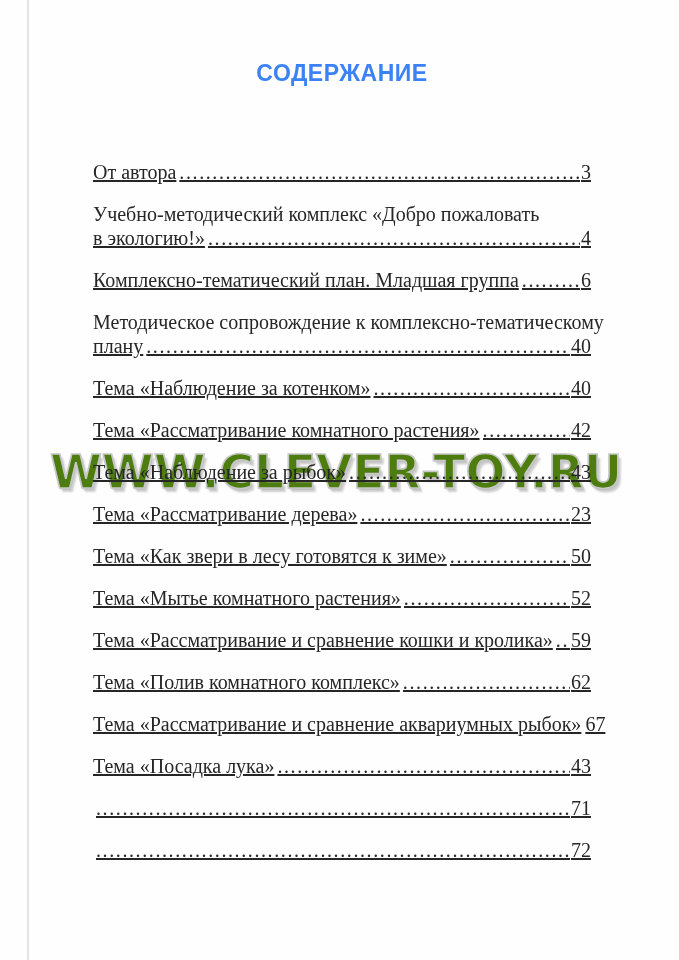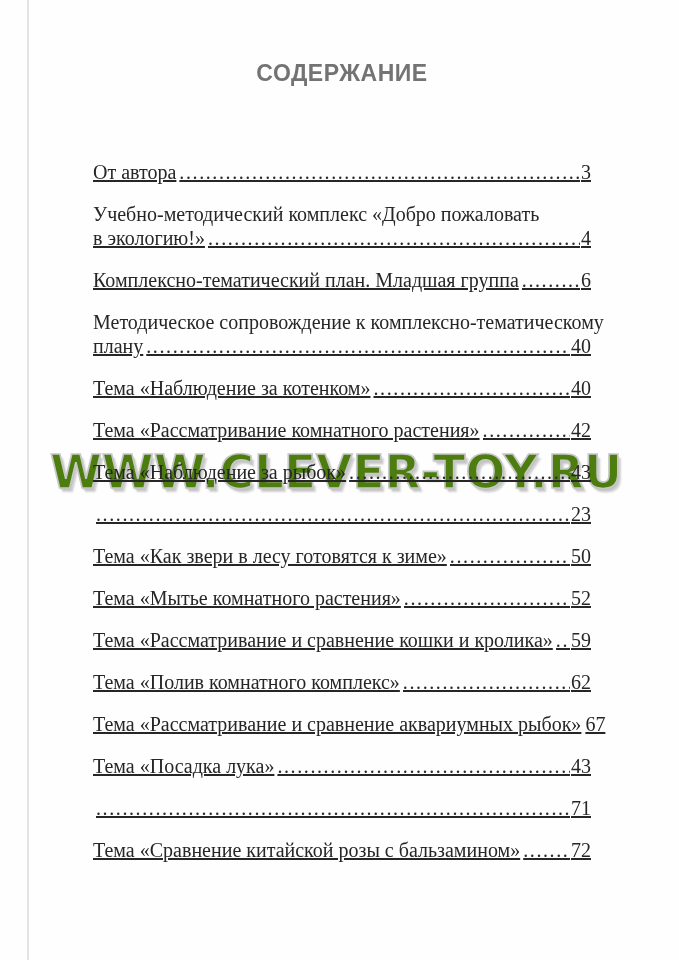--- a/index.html
+++ b/index.html
@@ -46,21 +46,21 @@
     padding:60px 88px 0 93px;
     box-sizing:border-box;
     z-index:2;
   }
   .doc-title{
     text-align:center;
     font-family:"Liberation Sans", sans-serif;
     font-weight:bold;
     font-size:23px;
     letter-spacing:0.5px;
-    color:#737373;
+    color:#3b82f6;
     margin:0 0 73px 0;
   }
   .toc-list{
     color:#262626;
     font-size:20px;
     line-height:24px;
   }
   .toc-entry{ margin-bottom:18px; }
   .toc-line-wrap{ white-space:nowrap; }
   .toc-row{
@@ -138,20 +138,21 @@
         </div>
         <div class="toc-entry">
           <div class="toc-row">
             <span class="toc-text">Тема «Наблюдение за рыбок»</span>
             <span class="toc-dots" aria-hidden="true">..............................................................................................................</span>
             <span class="toc-page">43</span>
           </div>
         </div>
         <div class="toc-entry">
           <div class="toc-row">
+            <span class="toc-text">Тема «Рассматривание дерева»</span>
             <span class="toc-dots" aria-hidden="true">..............................................................................................................</span>
             <span class="toc-page">23</span>
           </div>
         </div>
         <div class="toc-entry">
           <div class="toc-row">
             <span class="toc-text">Тема «Как звери в лесу готовятся к зиме»</span>
             <span class="toc-dots" aria-hidden="true">..............................................................................................................</span>
             <span class="toc-page">50</span>
           </div>
@@ -192,20 +193,19 @@
           </div>
         </div>
         <div class="toc-entry">
           <div class="toc-row">
             <span class="toc-dots" aria-hidden="true">..............................................................................................................</span>
             <span class="toc-page">71</span>
           </div>
         </div>
         <div class="toc-entry">
           <div class="toc-row">
-            <span class="toc-text">Тема «Сравнение китайской розы с бальзамином»</span>
             <span class="toc-dots" aria-hidden="true">..............................................................................................................</span>
             <span class="toc-page">72</span>
           </div>
         </div>
       </div>
   </div>
 </div>
 
 </body></html>

